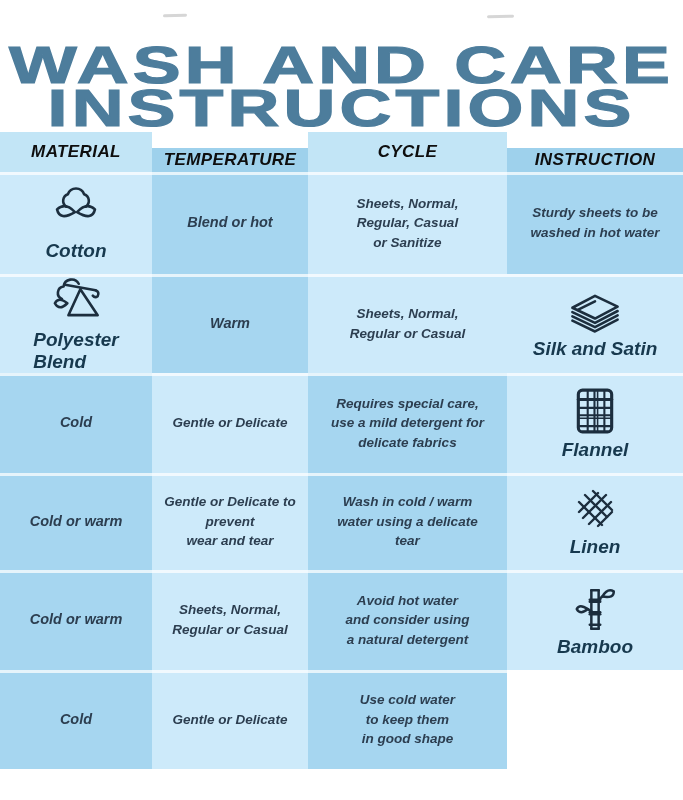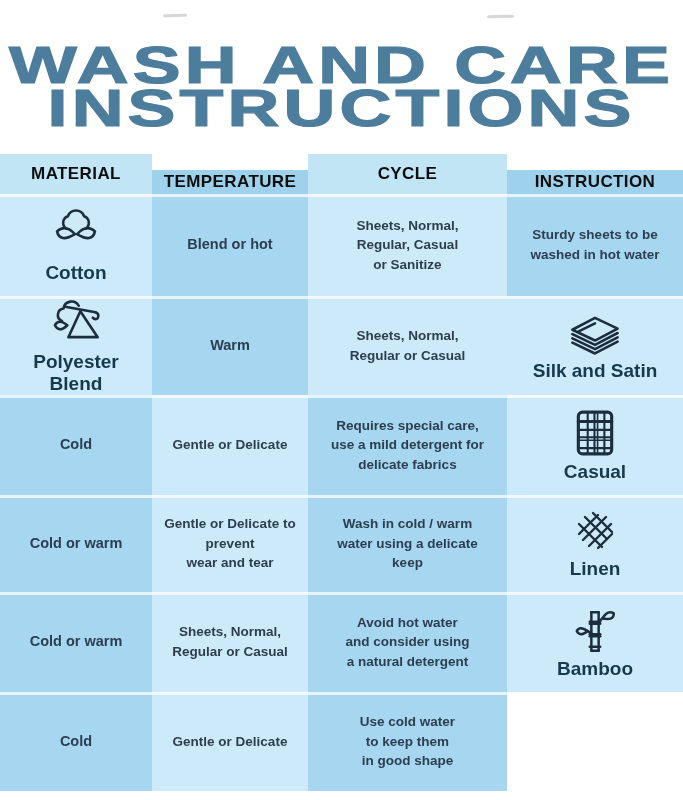--- a/index.html
+++ b/index.html
@@ -12,39 +12,40 @@
   .smudge.s2{left:487px;top:15px;width:27px;height:3px;transform:rotate(-1deg);}
 
   .title{
     position:absolute;top:44px;left:0;width:683px;text-align:center;
     color:var(--title-text);font-weight:bold;font-size:52px;line-height:43px;
     letter-spacing:3px;transform:scaleX(1.38);transform-origin:50% 50%;
     -webkit-text-stroke:1.2px var(--title-text);white-space:nowrap;
   }
 
   .table{
-    position:absolute;top:154px;left:0;width:608px;height:637px;
+    position:absolute;top:132px;left:0;width:608px;height:637px;
     display:grid;grid-template-columns:152px 156px 199px 176px;
     grid-template-rows:40px 102px 99px 100px 97px 100px 99px;
+    font-style:italic;
   }
   .cell{display:flex;align-items:center;justify-content:center;text-align:center;}
   .h-light{background:var(--header-light);}
   .h-dark{background:var(--header-dark);margin-top:16px;}
   .c-light{background:var(--col-light);}
   .c-dark{background:var(--col-dark);}
   .head{font-weight:bold;font-size:17px;color:var(--header-text);letter-spacing:.4px;}
   .body-text{
     font-weight:bold;font-size:13.5px;line-height:1.45;color:var(--body-text);
     white-space:pre-line;padding:0 4px;
   }
   .temp-text{font-size:14.5px;}
   .mat{display:flex;flex-direction:column;align-items:center;justify-content:center;gap:3px;}
   .mat-label{
     font-weight:bold;font-size:19px;line-height:1.15;color:var(--material-text);
-    white-space:pre-line;text-align:center;
+    white-space:pre-line;text-align:left;
   }
   .icon{stroke:var(--icon-stroke);fill:none;stroke-width:2.4;stroke-linecap:round;stroke-linejoin:round;}
   .divider{
     position:absolute;left:0;width:683px;height:3px;background:var(--row-divider);
     pointer-events:none;
   }
 </style>
 </head>
 <body>
 
@@ -161,29 +162,29 @@
   <div class="cell c-light body-text">Gentle or Delicate</div>
   <div class="cell c-dark body-text">Requires special care,
 use a mild detergent for
 delicate fabrics</div>
 
   <div class="cell c-light">
     <div class="mat">
       <svg class="icon" width="50" height="50">
           <use href="#flannel-icon"></use>
         </svg>
-      <div class="mat-label">Casual</div>
+      <div class="mat-label">Flannel</div>
     </div>
   </div>
   <div class="cell c-dark body-text temp-text">Cold or warm</div>
   <div class="cell c-light body-text">Gentle or Delicate to prevent
 wear and tear</div>
   <div class="cell c-dark body-text">Wash in cold / warm
 water using a delicate
-keep</div>
+tear</div>
 
   <div class="cell c-light">
     <div class="mat">
       <svg class="icon" width="48" height="48">
           <use href="#linen-icon"></use>
         </svg>
       <div class="mat-label">Linen</div>
     </div>
   </div>
   <div class="cell c-dark body-text temp-text">Cold or warm</div>

